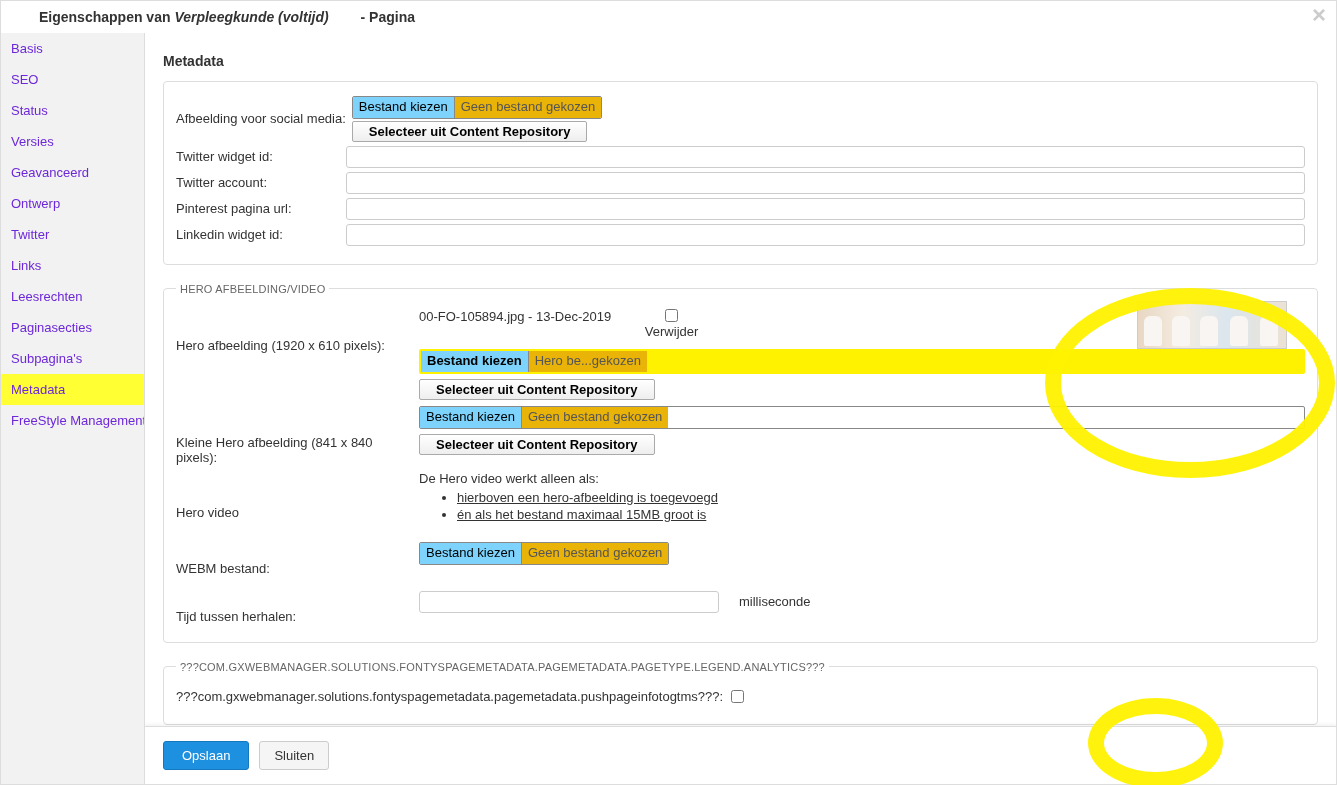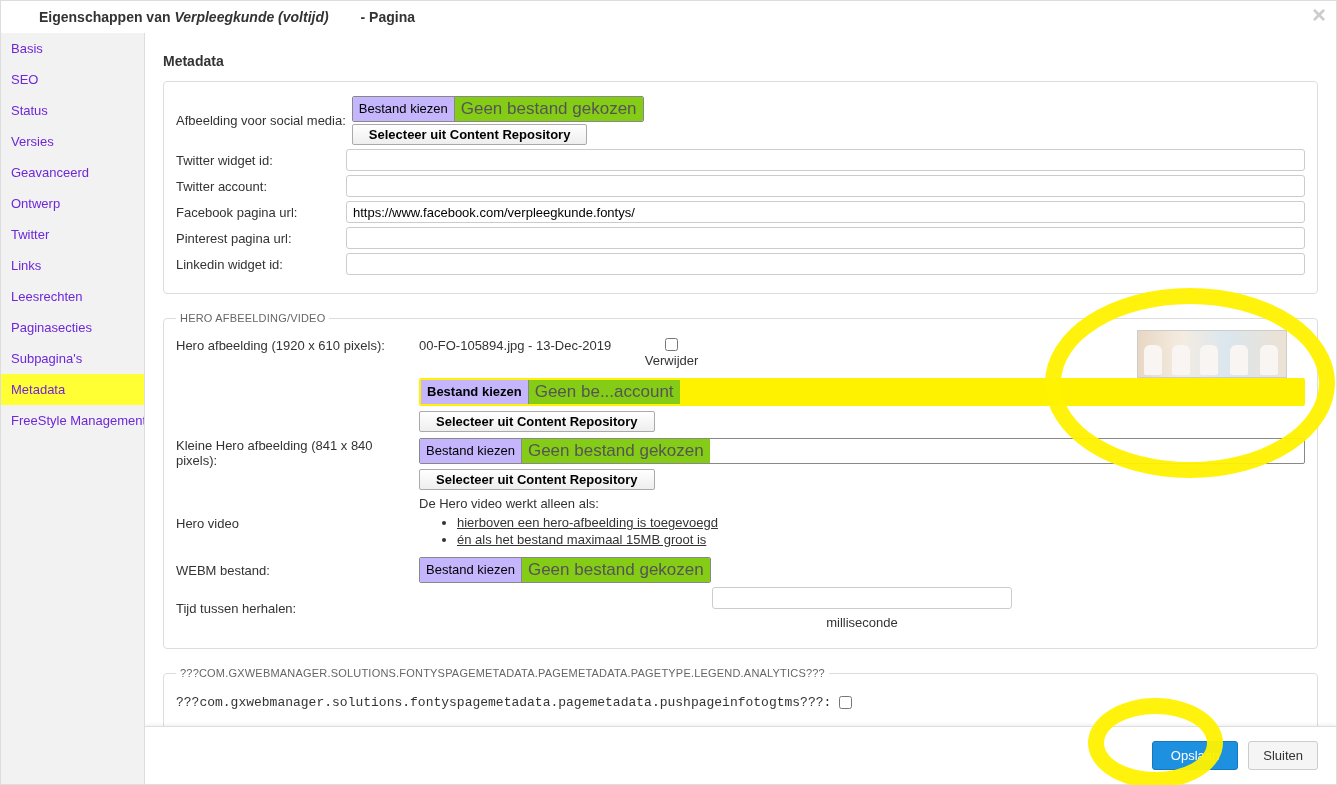--- a/index.html
+++ b/index.html
@@ -106,35 +106,36 @@
     margin-bottom: 4px;
   }
   .lbl {
     flex: 0 0 170px;
     padding-right: 6px;
     white-space: nowrap;
   }
   .lbl-wide {
     flex: 0 0 243px;
     padding-right: 6px;
+    margin-top: 29px;
   }
   .val {
     flex: 1;
   }
   input[type="text"] {
     width: 100%;
     height: 22px;
     border: 1px solid #ccc;
     border-radius: 3px;
     padding: 0 6px;
     font-size: 13px;
   }
   .btn {
     display: inline-block;
-    background: #c4b5fd;
+    background: #7dd3fc;
     border: 1px solid #999;
     padding: 2px 6px;
     font-size: 13px;
     cursor: pointer;
     font-family: inherit;
     line-height: 1.3;
   }
   .btn-repo {
     display: inline-block;
     border: 1px solid #aaa;
@@ -145,23 +146,23 @@
     cursor: pointer;
     border-radius: 2px;
     margin-top: 2px;
     font-family: inherit;
   }
   .file-text {
     display: inline-block;
     border: 1px solid #aaa;
     border-left: none;
     padding: 2px 6px;
-    font-size: 17px;
+    font-size: 13px;
     color: #555;
-    background: #84cc16;
+    background: #eab308;
     vertical-align: top;
   }
   .file-combo {
     display: inline-flex;
     border: 1px solid #888;
     border-radius: 2px;
     overflow: hidden;
   }
   .file-combo .btn { border: none; border-right: 1px solid #888; }
   .file-combo .file-text { border: none; }
@@ -203,21 +204,20 @@
   }
   .hero-list {
     margin: 4px 0 4px 20px;
     padding-left: 18px;
   }
   .hero-list li { margin: 2px 0; text-decoration: underline; }
   .footer {
     border-top: 1px solid #ddd;
     padding: 14px 18px;
     display: flex;
-    justify-content: flex-end;
     gap: 10px;
     background: #fff;
     position: relative;
     box-shadow: 0 -2px 3px rgba(0,0,0,0.05);
   }
   .btn-primary {
     background: #1E90E0;
     color: #fff;
     border: 1px solid #1478bf;
     padding: 6px 18px;
@@ -247,24 +247,23 @@
   .verwijder-col input { display: block; margin: 0 auto 2px auto; }
   .hero-col2 {
     display: flex;
     flex-direction: column;
     gap: 3px;
   }
   .milliseconde-input {
     width: 300px !important;
     flex: 0 0 auto;
   }
-  .ms-row .val { display: flex; align-items: center; gap: 6px; flex-direction: column; }
+  .ms-row .val { display: flex; align-items: center; gap: 20px; }
   .analytics-label {
     margin-right: 4px;
-    font-family: Liberation Mono, monospace;
   }
 </style>
 </head>
 <body>
 
 <div class="outer">
   <div class="panel">
 
     <div class="header">
       <span>
@@ -310,24 +309,20 @@
             </div>
             <div class="row">
               <div class="lbl">Twitter widget id:</div>
               <div class="val"><input type="text" value="" style=""></div>
             </div>
             <div class="row">
               <div class="lbl">Twitter account:</div>
               <div class="val"><input type="text" value="" style=""></div>
             </div>
             <div class="row">
-              <div class="lbl">Facebook pagina url:</div>
-              <div class="val"><input type="text" value="https://www.facebook.com/verpleegkunde.fontys/" style=""></div>
-            </div>
-            <div class="row">
               <div class="lbl">Pinterest pagina url:</div>
               <div class="val"><input type="text" value="" style=""></div>
             </div>
             <div class="row">
               <div class="lbl">Linkedin widget id:</div>
               <div class="val"><input type="text" value="" style=""></div>
             </div>
           </fieldset>
 
           <fieldset style="position:relative;">
@@ -347,21 +342,21 @@
               <div class="lbl-wide">Hero afbeelding (1920 x 610 pixels):</div>
               <div class="val">
                 <span class="hero-file-desc">00-FO-105894.jpg - 13-Dec-2019</span>
                 <span class="verwijder-col">
                   <input type="checkbox" class="checkbox" style="">
                   <span>Verwijder</span>
                 </span>
                 <div class="hero-col2" style="margin-top:10px;">
                   <span class="file-combo highlight">
                     <button class="btn" style="font-weight:bold;">Bestand kiezen</button>
-                    <span class="file-text">Geen be...account</span>
+                    <span class="file-text">Hero be...gekozen</span>
                   </span>
                   <button class="btn-repo" style="align-self:flex-start;">Selecteer uit Content Repository</button>
                 </div>
               </div>
             </div>
 
             <div class="row" style="align-items:flex-start; margin-top:6px;">
               <div class="lbl-wide">Kleine Hero afbeelding (841 x 840 pixels):</div>
               <div class="val hero-col2">
                 <span class="file-combo">

